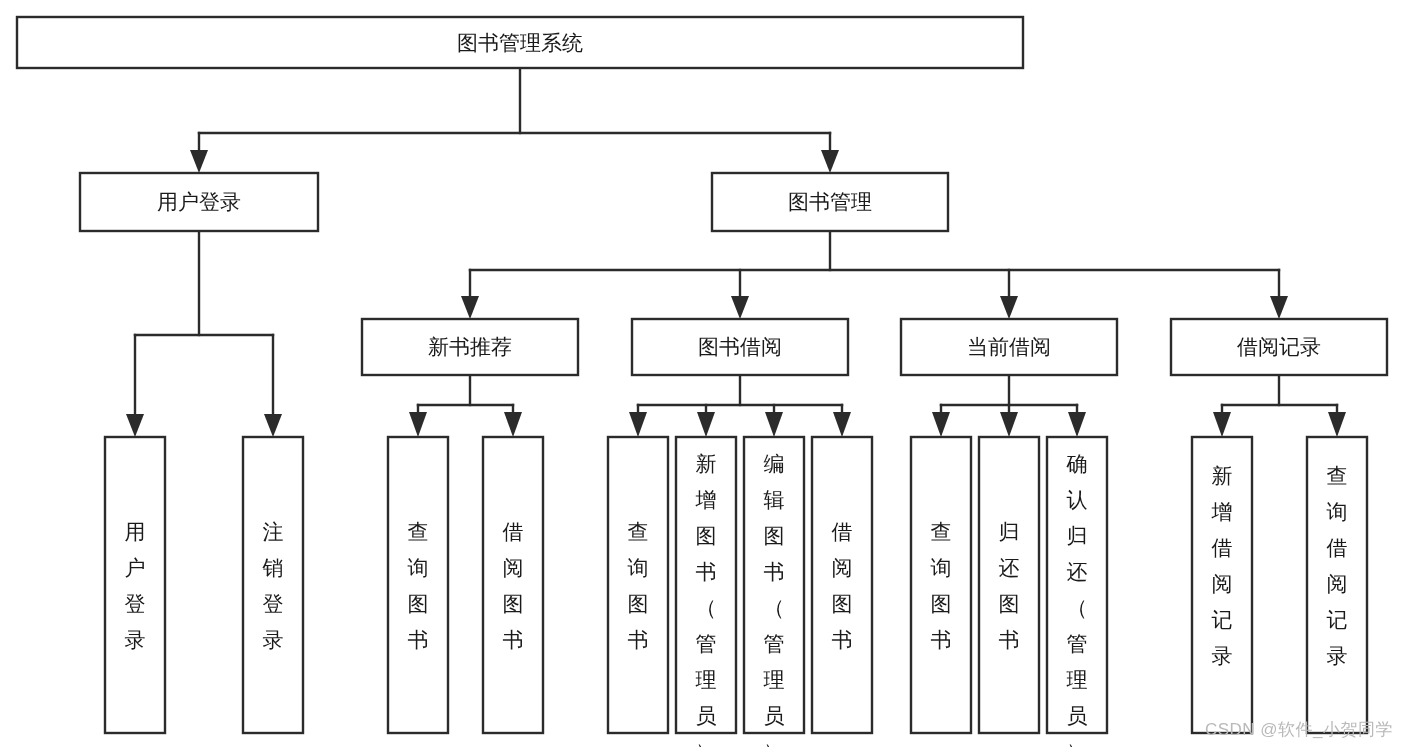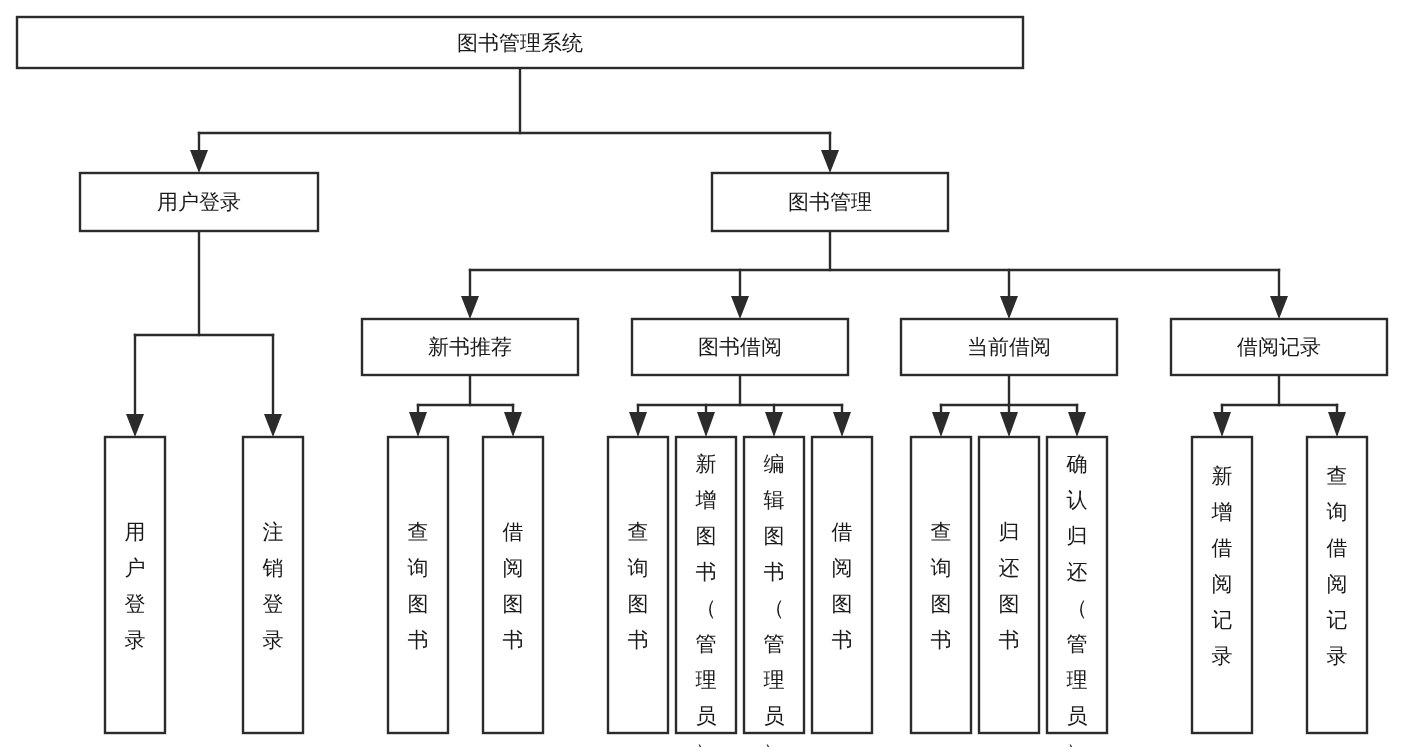--- a/index.html
+++ b/index.html
@@ -220,13 +220,14 @@
         <text class="node-label-v" x="1222" y="437"><tspan x="1222" y="482.92">新</tspan><tspan x="1222" y="518.92">增</tspan><tspan x="1222" y="554.92">借</tspan><tspan x="1222" y="590.92">阅</tspan><tspan x="1222" y="626.92">记</tspan><tspan x="1222" y="662.92">录</tspan></text>
       </g>
       <g>
         <rect class="node-rect" x="1307" y="437" width="60" height="296"></rect>
         <text class="node-label-v" x="1337" y="437"><tspan x="1337" y="482.92">查</tspan><tspan x="1337" y="518.92">询</tspan><tspan x="1337" y="554.92">借</tspan><tspan x="1337" y="590.92">阅</tspan><tspan x="1337" y="626.92">记</tspan><tspan x="1337" y="662.92">录</tspan></text>
       </g>
 
     </g>
   </svg>
 
+  <div class="watermark">CSDN @软件_小贺同学</div>
 </div>
 
 </body></html>

